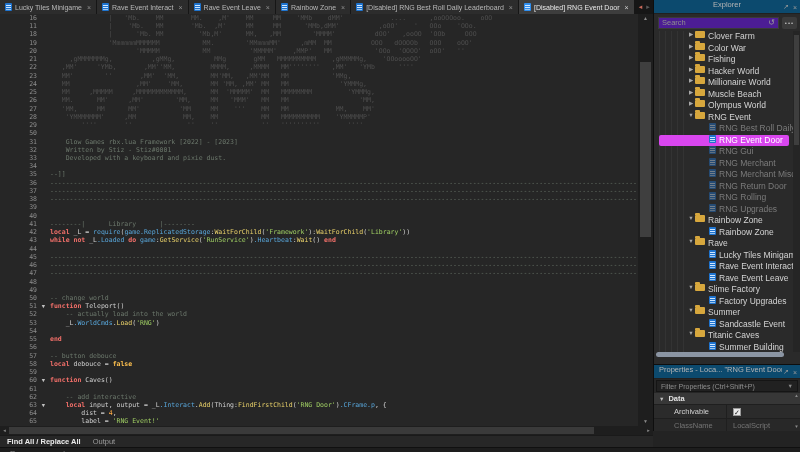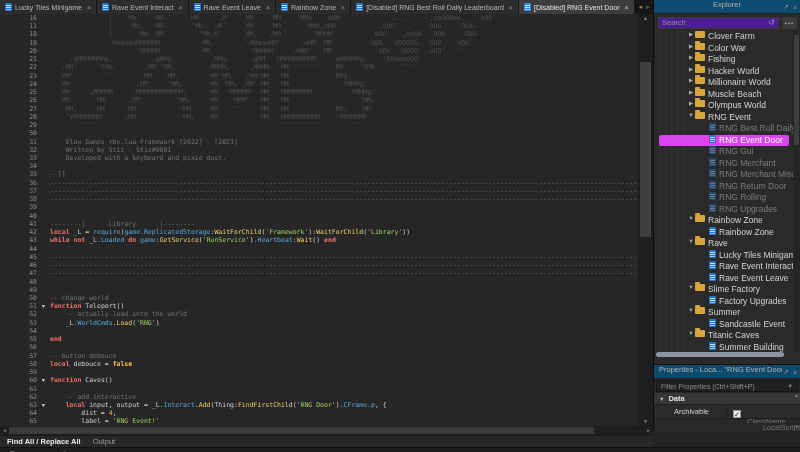--- a/index.html
+++ b/index.html
@@ -75,26 +75,26 @@
   .evtrack .thumb { position:absolute; left:1px; top:4px; width:5px; height:110px; background:#3e3e3e; }
   
   .props { position:absolute; left:653px; top:364px; width:147px; height:83px; background:#262626; border-left:1px solid #0e0e0e; border-top:1px solid #0e0e0e; }
   .props .phead { justify-content:flex-start; padding:0 18px 0 5px; overflow:hidden; }
   .props .phead .title { white-space:nowrap; overflow:hidden; }
   .filterrow { height:14px; padding:1px 2px; }
   .filterbox { height:12px; background:#212121; border:1px solid #151515; display:flex; align-items:center; padding:0 4px; font-size:7px; color:#8e8e8e; }
   .filterbox .caret { margin-left:auto; color:#8a8a8a; font-size:5.5px; }
   .secrow { height:12px; background:#373737; display:flex; align-items:center; padding-left:5px; color:#e2e2e2; font-size:7.5px; font-weight:bold; position:relative; border-bottom:1px solid #1f1f1f; }
   .secrow .arrow { font-size:5.5px; margin-right:4px; color:#c0c0c0; font-weight:normal; }
-  .prow { height:14px; display:flex; align-items:flex-end; font-size:7.5px; border-bottom:1px solid #1f1f1f; position:relative; }
+  .prow { height:14px; display:flex; align-items:center; font-size:7.5px; border-bottom:1px solid #1f1f1f; position:relative; }
   .prow .pname { width:73px; padding-left:20px; color:#d2d2d2; overflow:hidden; white-space:nowrap; border-right:1px solid #1f1f1f; height:100%; display:flex; align-items:center; }
   .prow .pval { padding-left:6px; color:#d2d2d2; display:flex; align-items:center; }
   .prow.disabled .pname, .prow.disabled .pval { color:#747474; }
   .prow.r0 { background:#2b2b2b; }
-  .prow.r1 { background:#282828;flex-direction:column; }
+  .prow.r1 { background:#282828; }
   .checkbox { width:8px; height:8px; background:#e9e9e9; border:1px solid #9a9a9a; color:#1b1b1b; font-size:7px; line-height:7px; text-align:center; }
   .pvtrack { position:absolute; right:0; top:27px; width:7px; height:40px; }
   .pvtrack .arr { position:absolute; right:0; width:7px; height:7px; color:#8a8a8a; font-size:4.5px; text-align:center; line-height:7px; }
   .propsgap { position:absolute; left:653px; top:431px; width:147px; height:16px; background:#232323; }
 </style>
 </head>
 <body>
 
 <div id="root">
 

